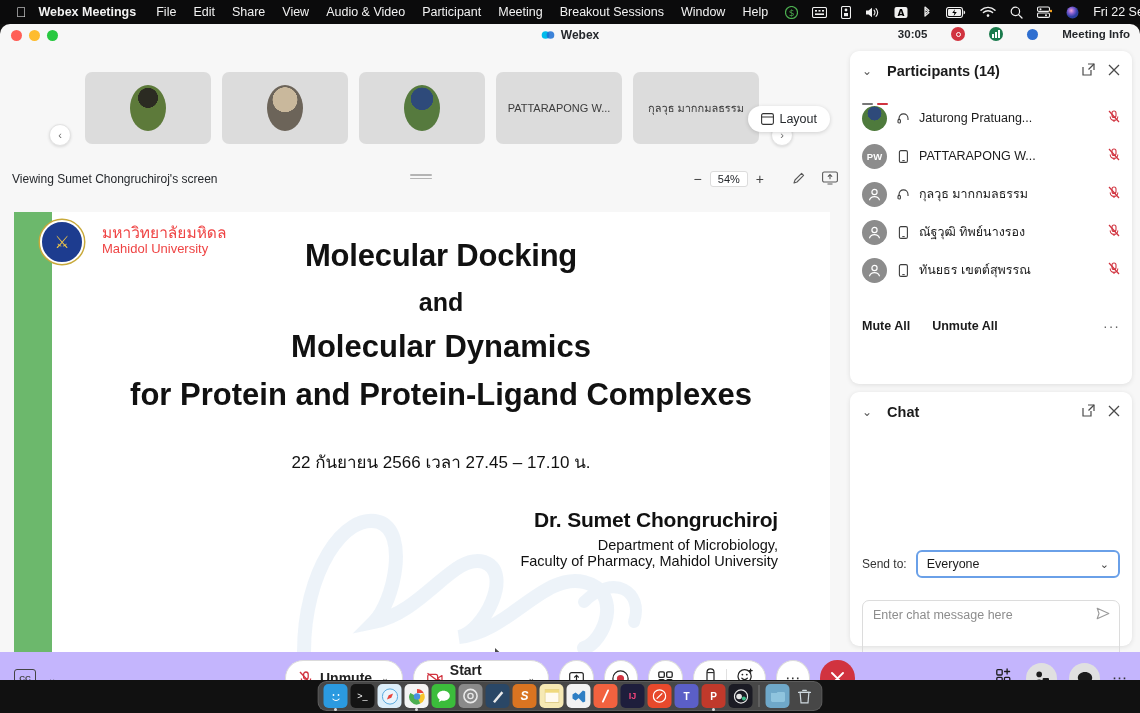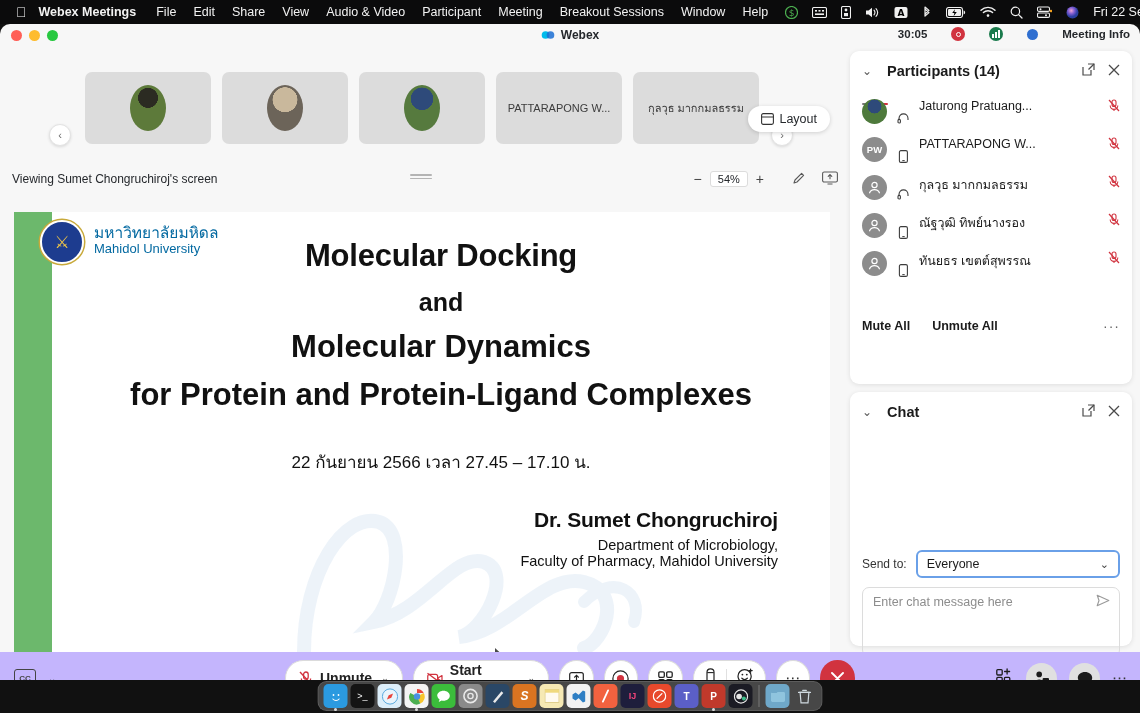--- a/index.html
+++ b/index.html
@@ -83,21 +83,21 @@
   .vb-ico { color: #5a5a5a; font-size: 13px; }
 
   
   .slide { position: absolute; left: 14px; top: 166px; width: 816px; height: 458px;
     background: #fff; overflow: hidden; }
   .greenbar { position: absolute; left: 0; top: 0; width: 38px; height: 100%; background: #6cb86c; }
   .mu-logo { position: absolute; left: 26px; top: 8px; width: 44px; height: 44px; border-radius: 50%;
     background: #1d3c8f; border: 2.5px solid #fff;
     box-shadow: 0 0 0 1.5px #c8a93a; display:flex; align-items:center; justify-content:center;
     color: #e8c14a; font-size: 17px; }
-  .mu-name { position: absolute; left: 80px; top: 12px; color: #0369a1; line-height: 1.15; }
+  .mu-name { position: absolute; left: 88px; top: 12px; color: #ef4444; line-height: 1.15; }
   .mu-th { font-size: 15.5px; }
   .mu-en { font-size: 13px; }
   .slide-title { position: absolute; left: 38px; top: 26px; width: 778px; text-align: center;
     color: #111; font-weight: bold; }
   .st1 { font-size: 31px; letter-spacing: -.2px; }
   .st-and { font-size: 25px; margin-top: 14px; }
   .st2 { font-size: 31px; margin-top: 12px; }
   .st3 { font-size: 31px; margin-top: 12px; }
   .slide-date { position: absolute; left: 38px; top: 236px; width: 778px; text-align: center;
     font-size: 17px; color: #111; }
@@ -152,38 +152,38 @@
     color: #4a4a4a; font-size: 13px; }
   .searchrow { display: flex; align-items: center; gap: 9px; padding: 0 12px 8px 12px; }
   .search { flex: 1; height: 27px; border: 1px solid #d6d6d6; border-radius: 14px;
     display: flex; align-items: center; gap: 7px; padding: 0 11px; }
   .search .ph { font-size: 12px; color: #8a8a8a; }
   .sortico { color: #3a3a3a; font-size: 13px; }
   .plist { padding: 0 0 0 0; overflow: hidden; height: 215px; }
   .ppeek { height: 8px; padding-left: 12px; }
   .ppeek i { display:inline-block; width: 11px; height: 2px; background: #777; border-radius:1px;}
   .ppeek i + i { background: #d1333f; margin-left: 4px; }
-  .prow { height: 38px; display: flex; padding: 0 12px; gap: 9px; }
+  .prow { height: 38px; display: flex; align-items: center; padding: 0 12px; gap: 9px; }
   .av { width: 25px; height: 25px; border-radius: 50%; background: #8c8c8c; color: #fff;
     font-size: 9.5px; font-weight: bold; display: flex; align-items: center; justify-content: center; flex:none;}
   .av.photo { background: radial-gradient(circle at 50% 30%, #2e4a7a 0 32%, #4e7a3c 33% 100%); }
   .dev { width: 14px; color: #3c3c3c; display:flex; align-items:center; justify-content:center; flex:none;}
   .pname { font-size: 12.5px; color: #1b1b1b; white-space: nowrap; overflow: hidden;
     text-overflow: ellipsis; flex: 1; }
   .mutec { color: #d1333f; font-size: 12px; flex:none; }
   .mutebar { height: 40px; display: flex; align-items: center; padding: 0 12px; gap: 22px;
     border-top: 0; font-size: 12.5px; font-weight: bold; color: #1b1b1b; }
   .mutebar .more { margin-left: auto; color: #666; font-size: 14px; letter-spacing: 1px; font-weight: normal;}
   .chatbody { height: 118px; }
   .sendrow { display: flex; align-items: center; gap: 9px; padding: 0 12px; }
   .sendlbl { font-size: 12px; color: #333; }
   .select { flex: 1; height: 28px; border: 2px solid #6aa0e8; border-radius: 6px;
     display: flex; align-items: center; padding: 0 9px; font-size: 12.5px; color: #1b1b1b; }
   .select .cv { margin-left: auto; color: #444; font-size: 11px; }
-  .chatinput { margin: 9px 12px 0 12px; height: 70px; border: 1px solid #dcdcdc;
+  .chatinput { margin: 22px 12px 0 12px; height: 70px; border: 1px solid #dcdcdc;
     border-radius: 7px; padding: 7px 10px; font-size: 12.5px; color: #8d8d8d; position: relative; }
   .sendico { position: absolute; right: 9px; top: 6px; color: #9a9a9a; font-size: 13px; }
 
   
   .dock { position: absolute; left: 50%; transform: translateX(-50%); bottom: 2px;
     height: 30px; background: rgba(90,90,90,.75); border-radius: 9px;
     display: flex; align-items: center; gap: 3px; padding: 0 5px;
     border: 1px solid rgba(255,255,255,.12); }
   .dk { width: 24px; height: 24px; border-radius: 5px; position: relative; flex:none;
     display:flex; align-items:center; justify-content:center; font-size:11px; color:#fff; }

